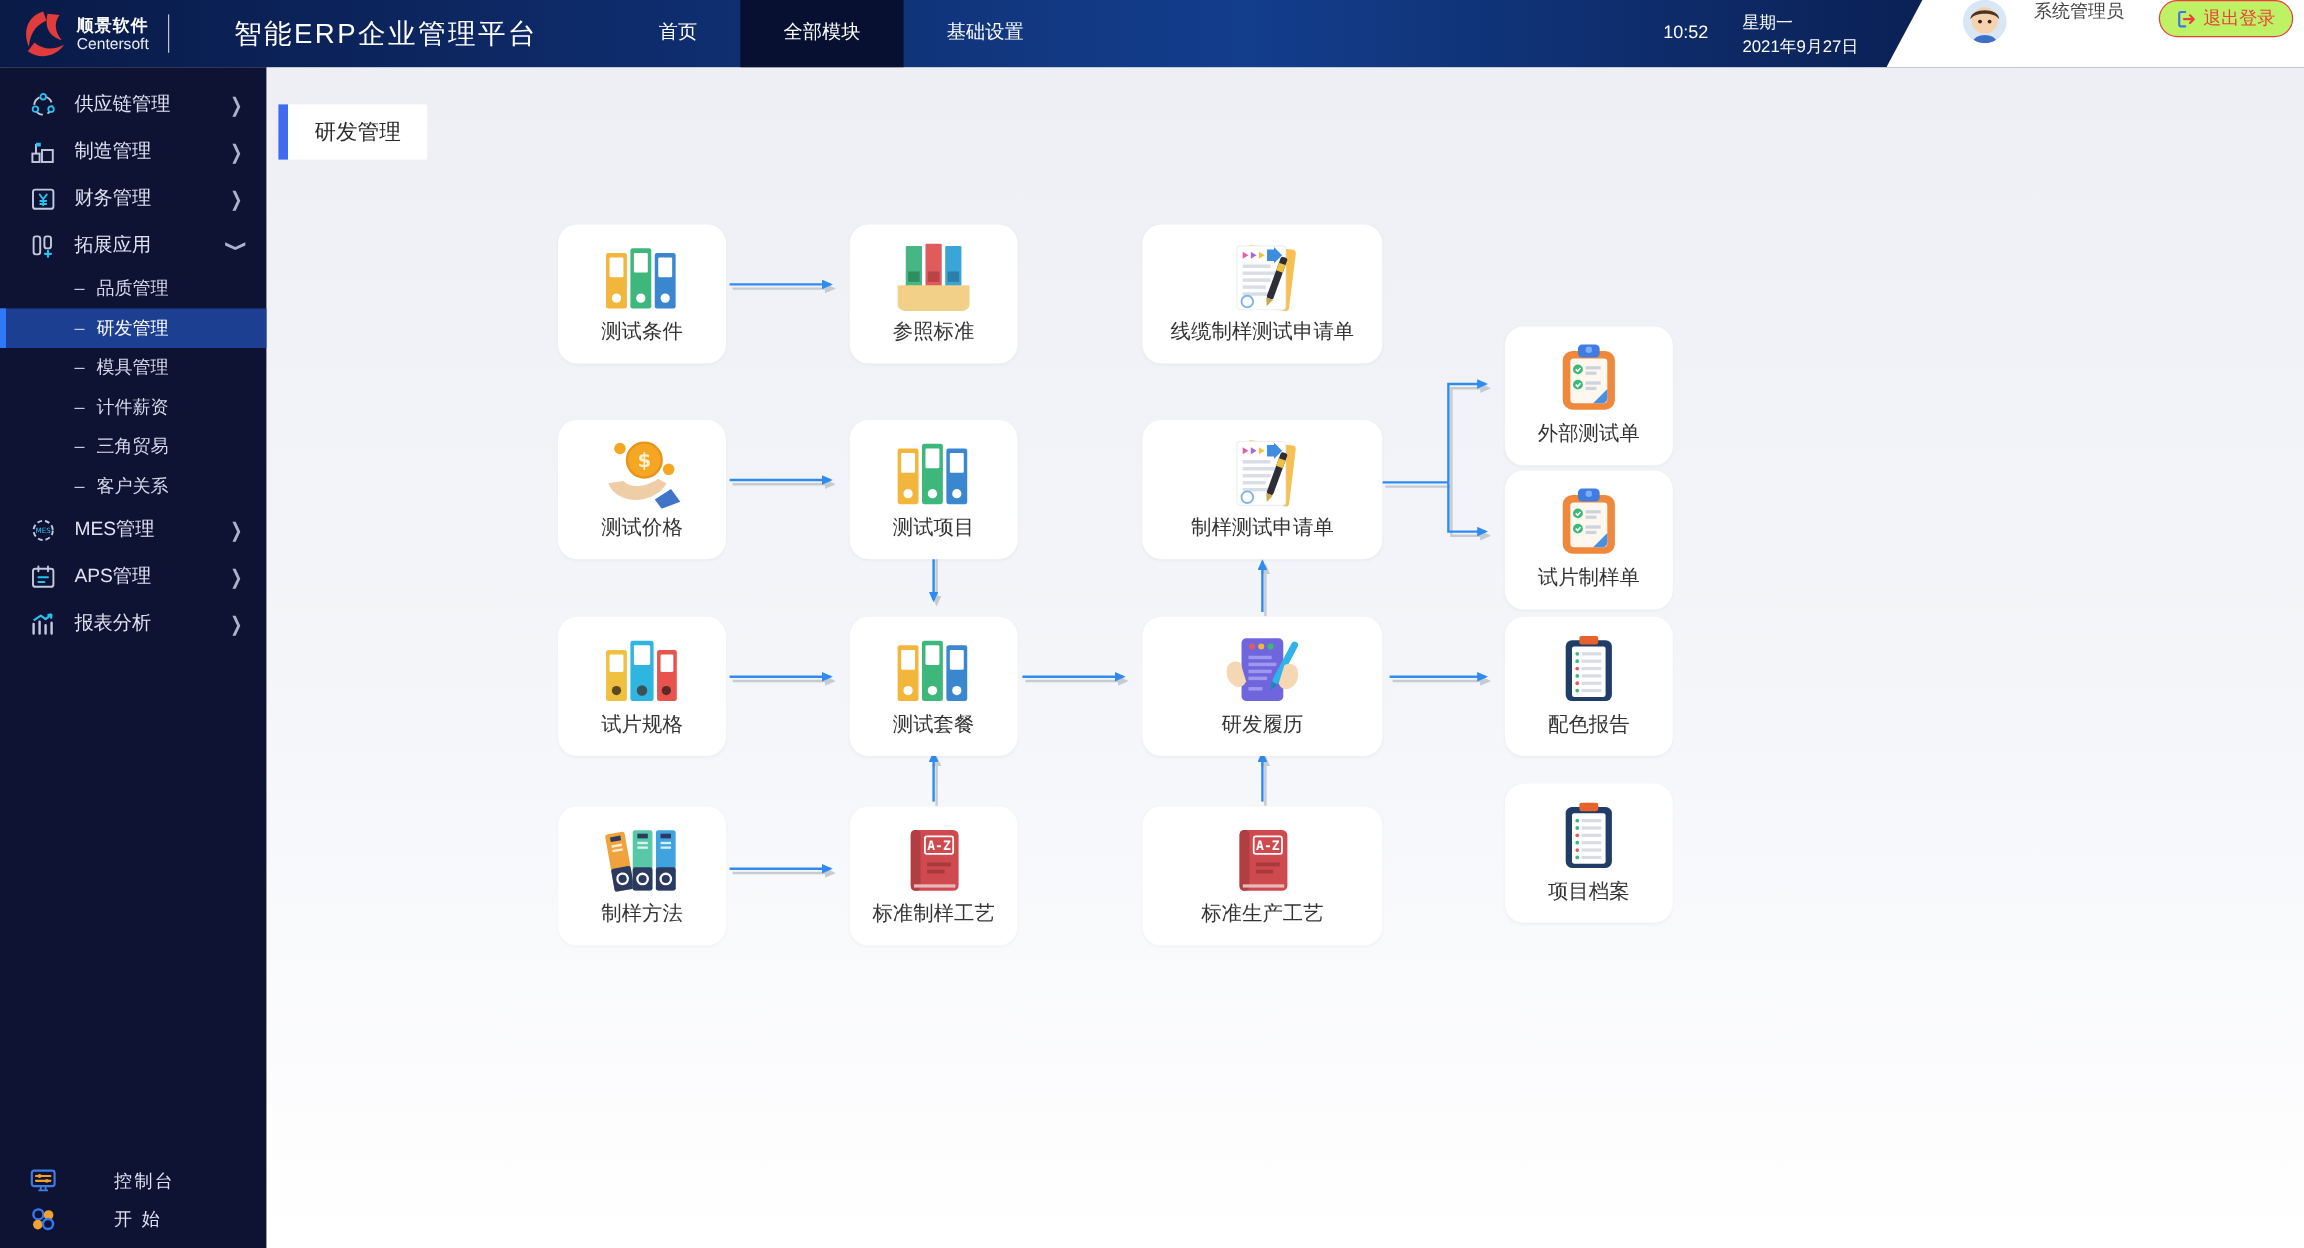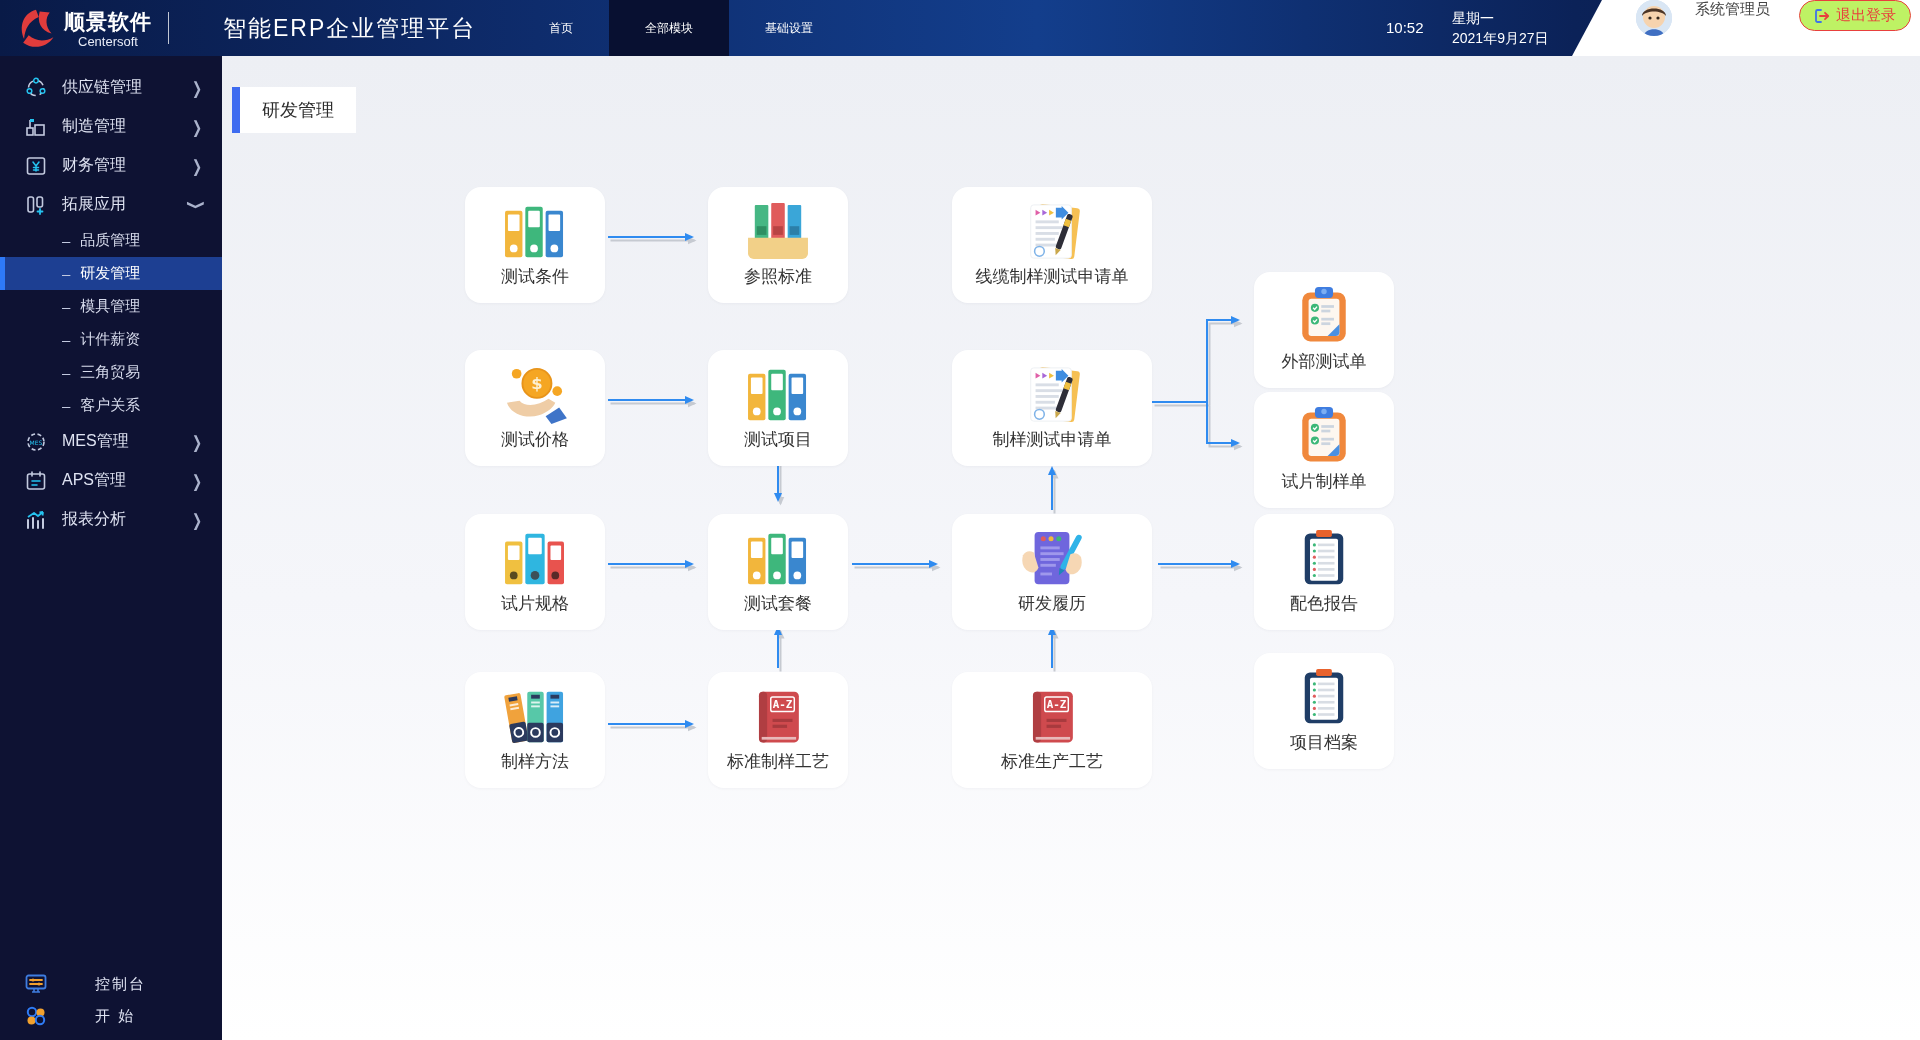--- a/index.html
+++ b/index.html
@@ -5,26 +5,26 @@
   * { margin:0; padding:0; box-sizing:border-box; }
   html,body { width:1920px; height:1040px; overflow:hidden;
     font-family:"Liberation Sans","DejaVu Sans",sans-serif; background:#eef0f5; }
 
   
   .topbar { position:absolute; left:0; top:0; width:1920px; height:56px;
     background:linear-gradient(90deg,#091a47 0%,#0e2c6c 28%,#133e8c 54%,#0b2258 82%,#081a45 100%); color:#fff; z-index:5;}
   .logo-area { position:absolute; left:14px; top:0; height:56px; display:flex; align-items:center; }
   .logo-mark { width:44px; height:46px; }
   .logo-text { margin-left:6px; text-align:center; }
-  .logo-cn { font-size:21px; font-weight:bold; letter-spacing:1px;text-align:center; }
+  .logo-cn { font-size:14px; font-weight:bold; letter-spacing:1px;text-align:center; }
   .logo-en { font-size:13px; color:#e8ecf7; margin-top:-2px; }
   .logo-divider { width:1px; height:32px; background:rgba(255,255,255,.75); margin:0 14px 0 16px; }
   .app-title { font-size:23px; letter-spacing:2px;margin-left:40px; }
   .tabs { position:absolute; left:513px; top:0; height:56px; display:flex; }
-  .tab { height:56px; line-height:56px; padding:0 36px; font-size:12px; cursor:pointer; color:#fff; }
+  .tab { height:56px; line-height:56px; padding:0 36px; font-size:16px; cursor:pointer; color:#fff; }
   .tab.active { background:#081031; }
   .top-time { position:absolute; left:1386px; top:0; height:56px; line-height:56px; font-size:15px; }
   .top-date { position:absolute; left:1452px; top:8px; font-size:14px; line-height:20px; }
   .wedge { position:absolute; left:1572px; top:0; width:348px; height:56px; background:#fff;
     clip-path:polygon(30px 0, 100% 0, 100% 100%, 0 100%); display:flex; align-items:flex-start; color:#333;gap:13px; }
   .avatar { width:36px; height:36px; border-radius:50%; overflow:hidden; margin-left:64px; flex:0 0 auto;
     background:#cfe0f2; }
   .user-name { font-size:15px; margin-left:10px; color:#444; }
   .logout-btn { margin-left:16px; display:flex; align-items:center; gap:6px; border:1.5px solid #e8403d;
     color:#e8403d; border-radius:17px; padding:5px 14px; font-size:15px; cursor:pointer; background:#bef264; }

